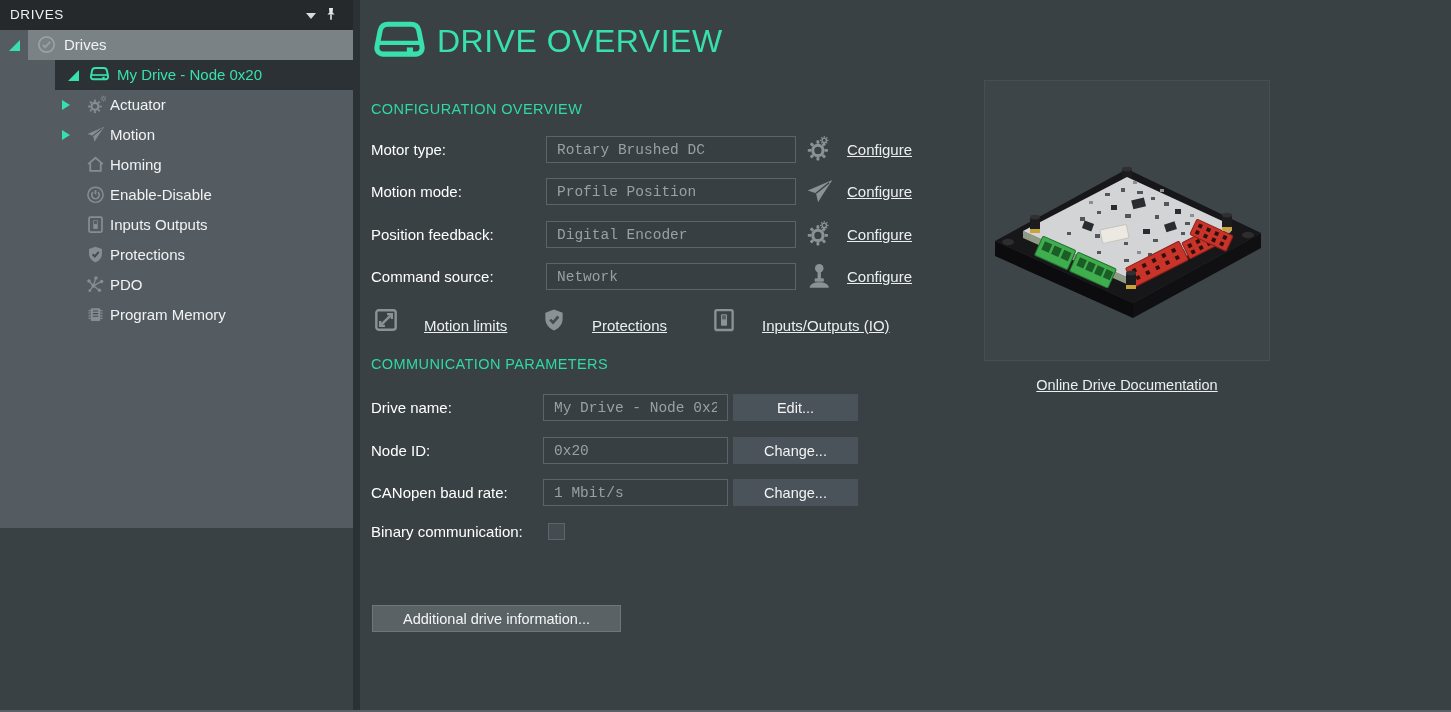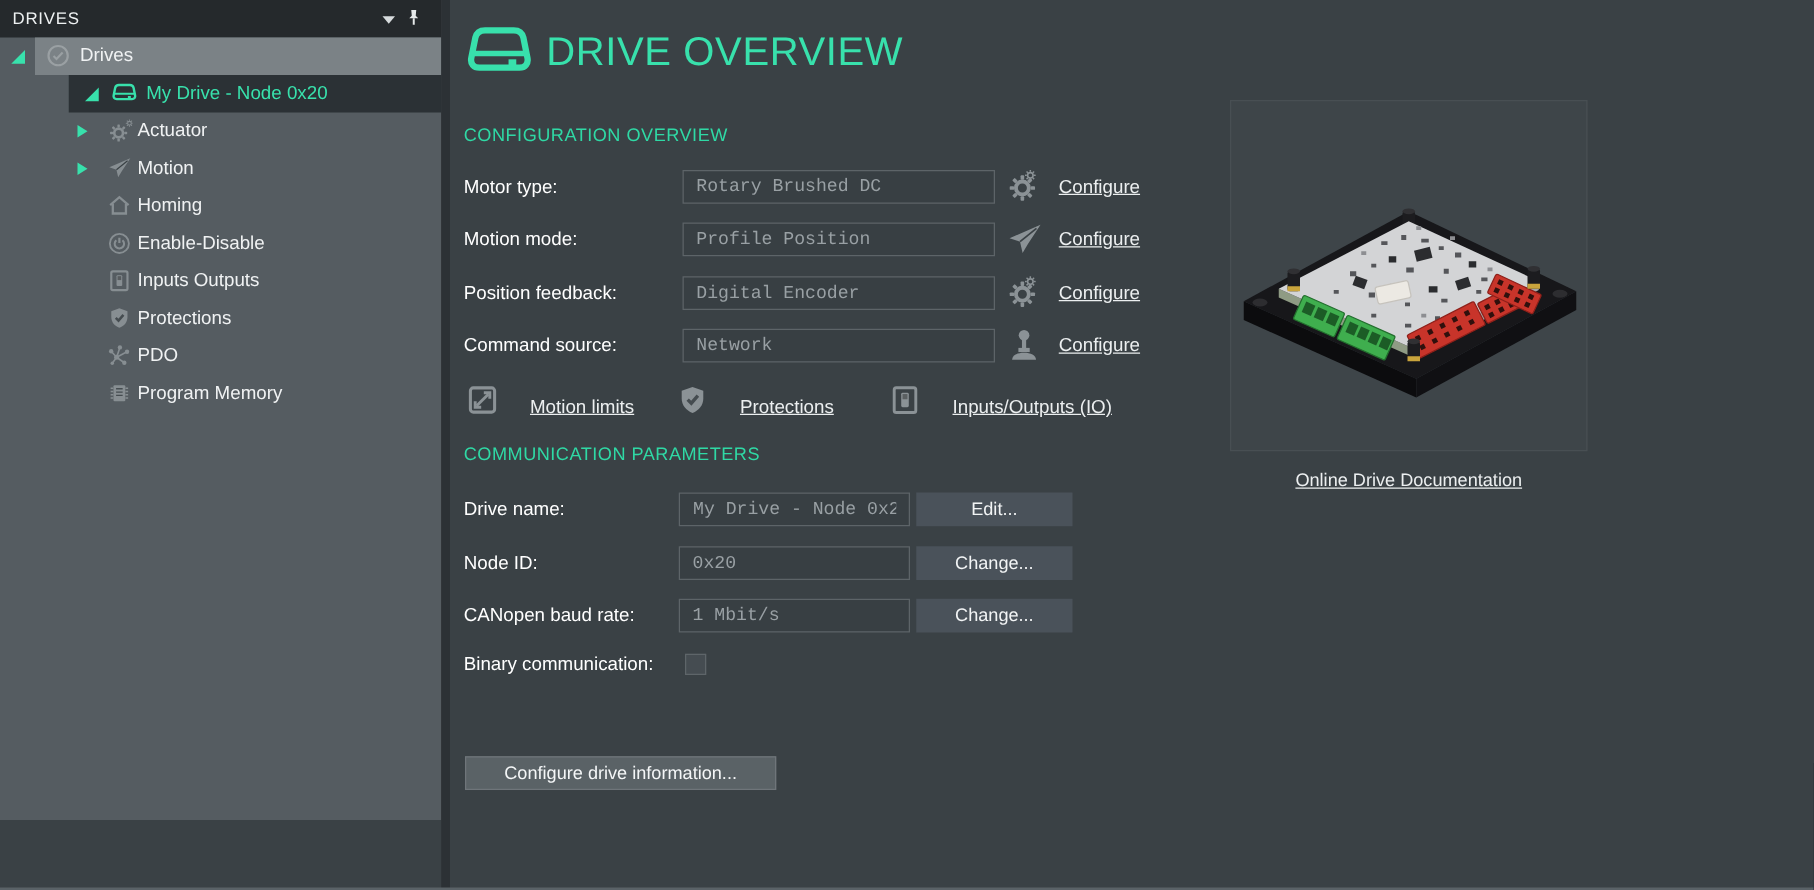--- a/index.html
+++ b/index.html
@@ -1,20 +1,20 @@
 <!DOCTYPE html>
 <html><head>
 <meta charset="utf-8">
 <style>
   html,body{margin:0;padding:0;background:#20262a;}
   *{box-sizing:border-box;font-family:"Liberation Sans","DejaVu Sans",sans-serif;}
   .app{position:relative;width:1451px;height:712px;background:#3a4145;overflow:hidden;}
 
   
-  .sidebar{position:absolute;left:0;top:0;width:353px;height:656px;background:#555c61;}
+  .sidebar{position:absolute;left:0;top:0;width:353px;height:528px;background:#555c61;}
   .side-divider{position:absolute;left:353px;top:0;width:7px;height:712px;background:#2c3135;}
   .bottom-edge{position:absolute;left:0;right:0;bottom:0;height:2px;background:#5a6267;z-index:9;}
   .side-head{position:absolute;left:0;top:0;right:0;height:30px;background:#25292c;color:#eef1f2;}
   .side-head .t{position:absolute;left:10px;top:0;line-height:30px;font-size:13.5px;letter-spacing:.6px;}
   .caret-down{position:absolute;right:37px;top:13px;width:0;height:0;border-left:5px solid transparent;border-right:5px solid transparent;border-top:6px solid #d7dbdd;}
   .pin-ico{position:absolute;right:12px;top:5px;width:20px;height:20px;color:#e6e9ea;}
   .tree{position:absolute;top:30px;left:0;right:0;}
   .trow{position:relative;height:30px;font-size:15px;color:#f0f2f3;}
   .hl{position:absolute;top:0;bottom:0;right:0;}
   .hl.gray{left:28px;background:#7b8286;}
@@ -303,21 +303,21 @@
     <div class="crow mrow" style="top:479px">
       <span class="lbl">CANopen baud rate:</span>
       <input class="inp" readonly="" value="1 Mbit/s" style="">
       <button class="btn">Change...</button>
     </div>
     <div class="crow" style="top:521px;height:22px">
       <span class="lbl" style="line-height:22px">Binary communication:</span>
       <span class="chk"></span>
     </div>
 
-    <button class="add-btn">Configure drive information...</button>
+    <button class="add-btn">Additional drive information...</button>
 
     <div class="img-panel">
       <svg width="284" height="279" viewBox="0 0 284 279">
 
         <polygon points="10,160 142,88 276,152 148,222" fill="#17171a"></polygon>
         <polygon points="10,160 148,222 148,237 10,175" fill="#0c0c0e"></polygon>
         <polygon points="148,222 276,152 276,167 148,237" fill="#101013"></polygon>
         <ellipse cx="23" cy="161" rx="6" ry="3.2" fill="#2d2d30"></ellipse>
         <ellipse cx="263" cy="154" rx="6" ry="3.2" fill="#2d2d30"></ellipse>
 

